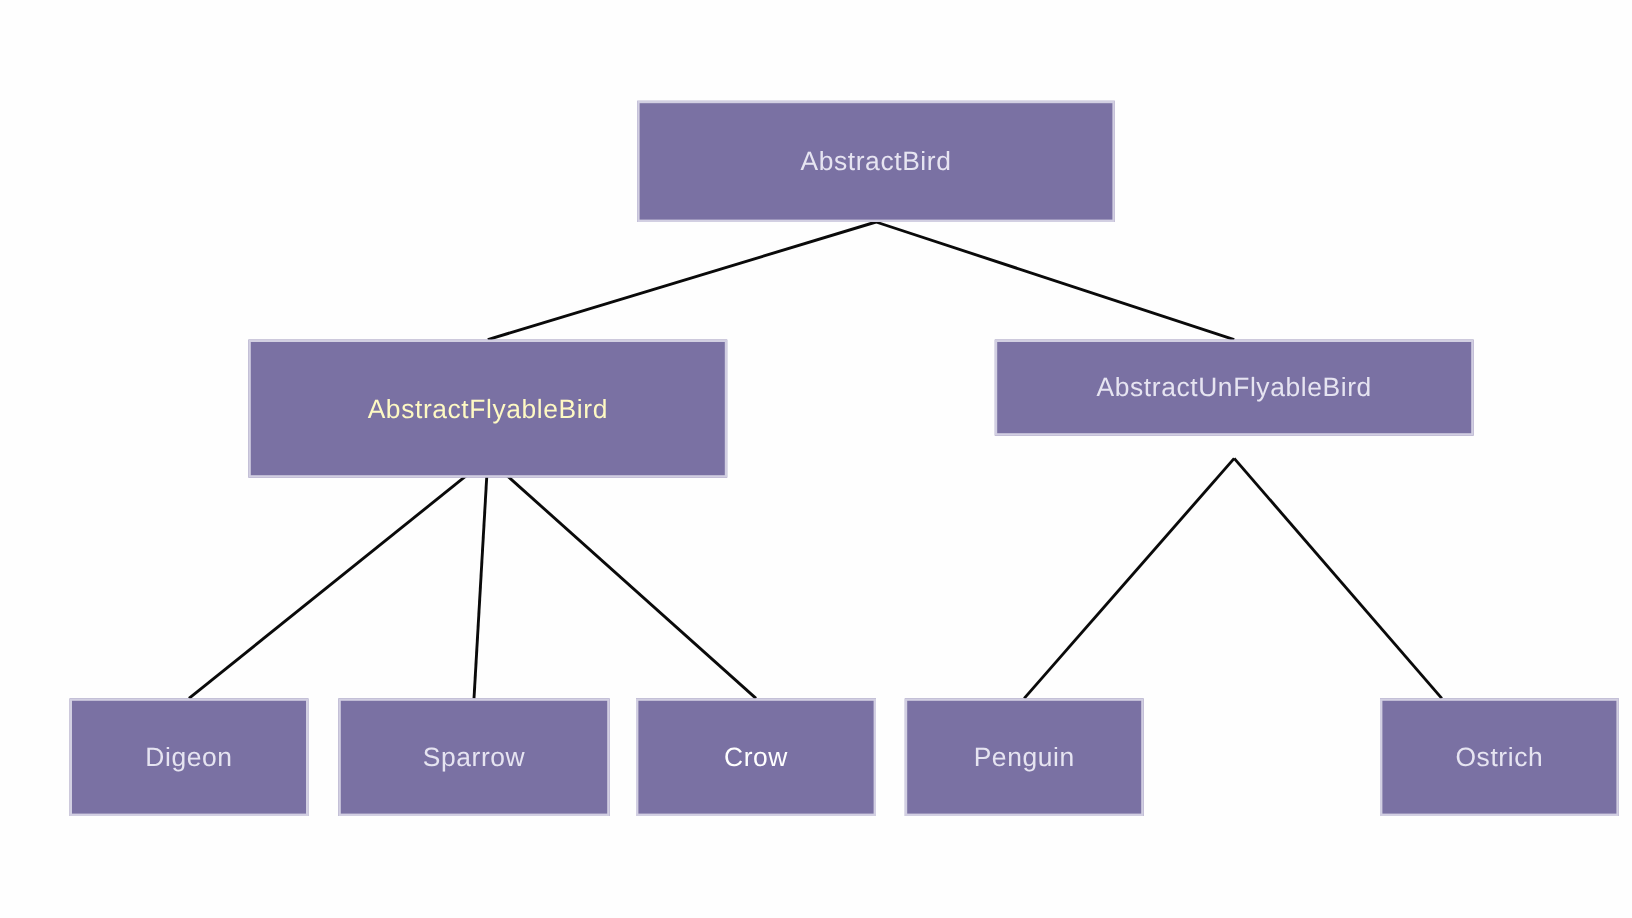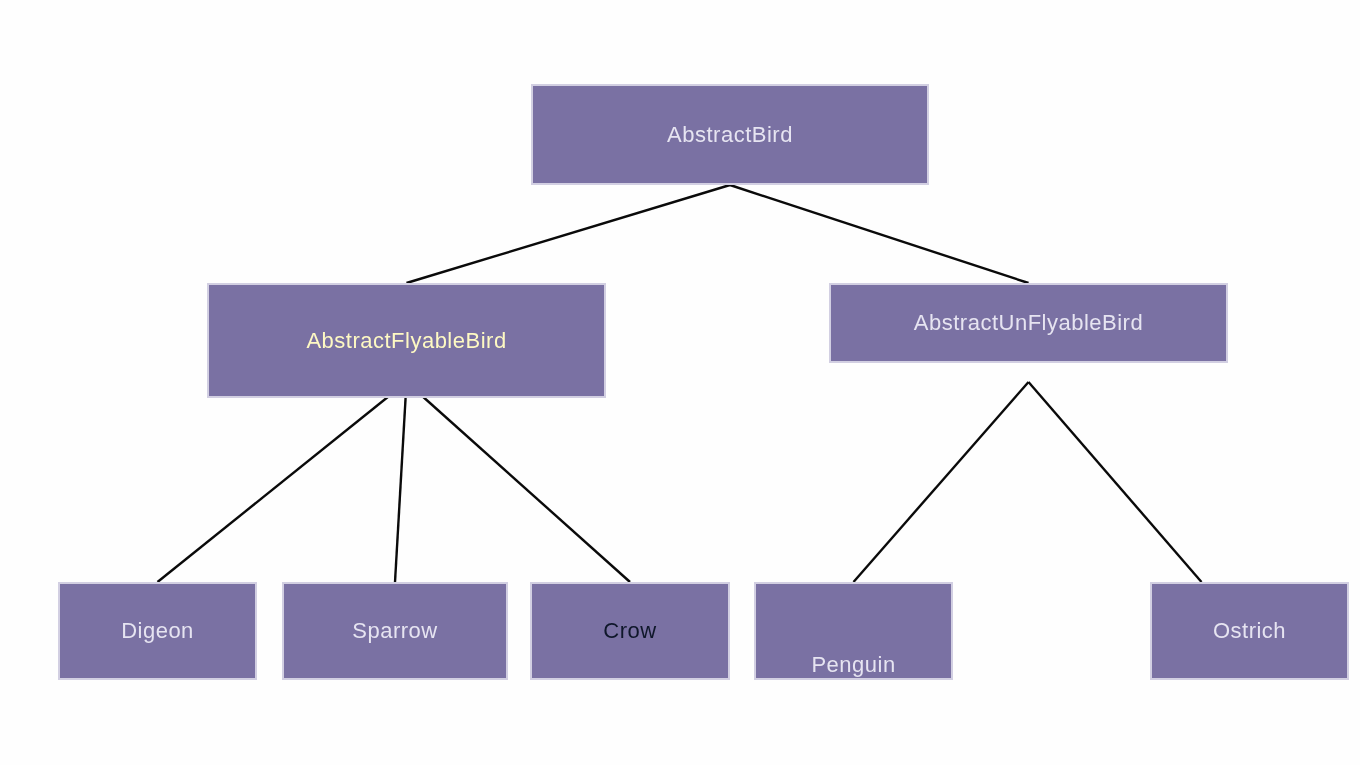--- a/index.html
+++ b/index.html
@@ -60,23 +60,23 @@
       </div>
       <div class="node" style="left: 829px; top: 283px; width: 399px; height: 80px; background: rgb(122, 113, 163); border: 2px solid rgb(210, 207, 226); color: rgb(230, 228, 241);">
         <span class="node-label">AbstractUnFlyableBird</span>
       </div>
       <div class="node" style="left: 58px; top: 582px; width: 199px; height: 98px; background: rgb(122, 113, 163); border: 2px solid rgb(210, 207, 226); color: rgb(230, 228, 241);">
         <span class="node-label">Digeon</span>
       </div>
       <div class="node" style="left: 282px; top: 582px; width: 226px; height: 98px; background: rgb(122, 113, 163); border: 2px solid rgb(210, 207, 226); color: rgb(230, 228, 241);">
         <span class="node-label">Sparrow</span>
       </div>
-      <div class="node" style="left: 530px; top: 582px; width: 200px; height: 98px; background: rgb(122, 113, 163); border: 2px solid rgb(210, 207, 226); color: #0f172a;">
+      <div class="node" style="left: 530px; top: 582px; width: 200px; height: 98px; background: rgb(122, 113, 163); border: 2px solid rgb(210, 207, 226); color: #ffffff;">
         <span class="node-label">Crow</span>
       </div>
-      <div class="node" style="left: 754px; top: 582px; width: 199px; height: 98px; background: rgb(122, 113, 163); border: 2px solid rgb(210, 207, 226); color: rgb(230, 228, 241); align-items: flex-end;">
+      <div class="node" style="left: 754px; top: 582px; width: 199px; height: 98px; background: rgb(122, 113, 163); border: 2px solid rgb(210, 207, 226); color: rgb(230, 228, 241);">
         <span class="node-label">Penguin</span>
       </div>
       <div class="node" style="left: 1102px; top: 582px; width: 199px; height: 98px; background: rgb(122, 113, 163); border: 2px solid rgb(210, 207, 226); color: rgb(230, 228, 241); margin-left: 48px;">
         <span class="node-label">Ostrich</span>
       </div>
     </div>
 </div>
 
 </body></html>

